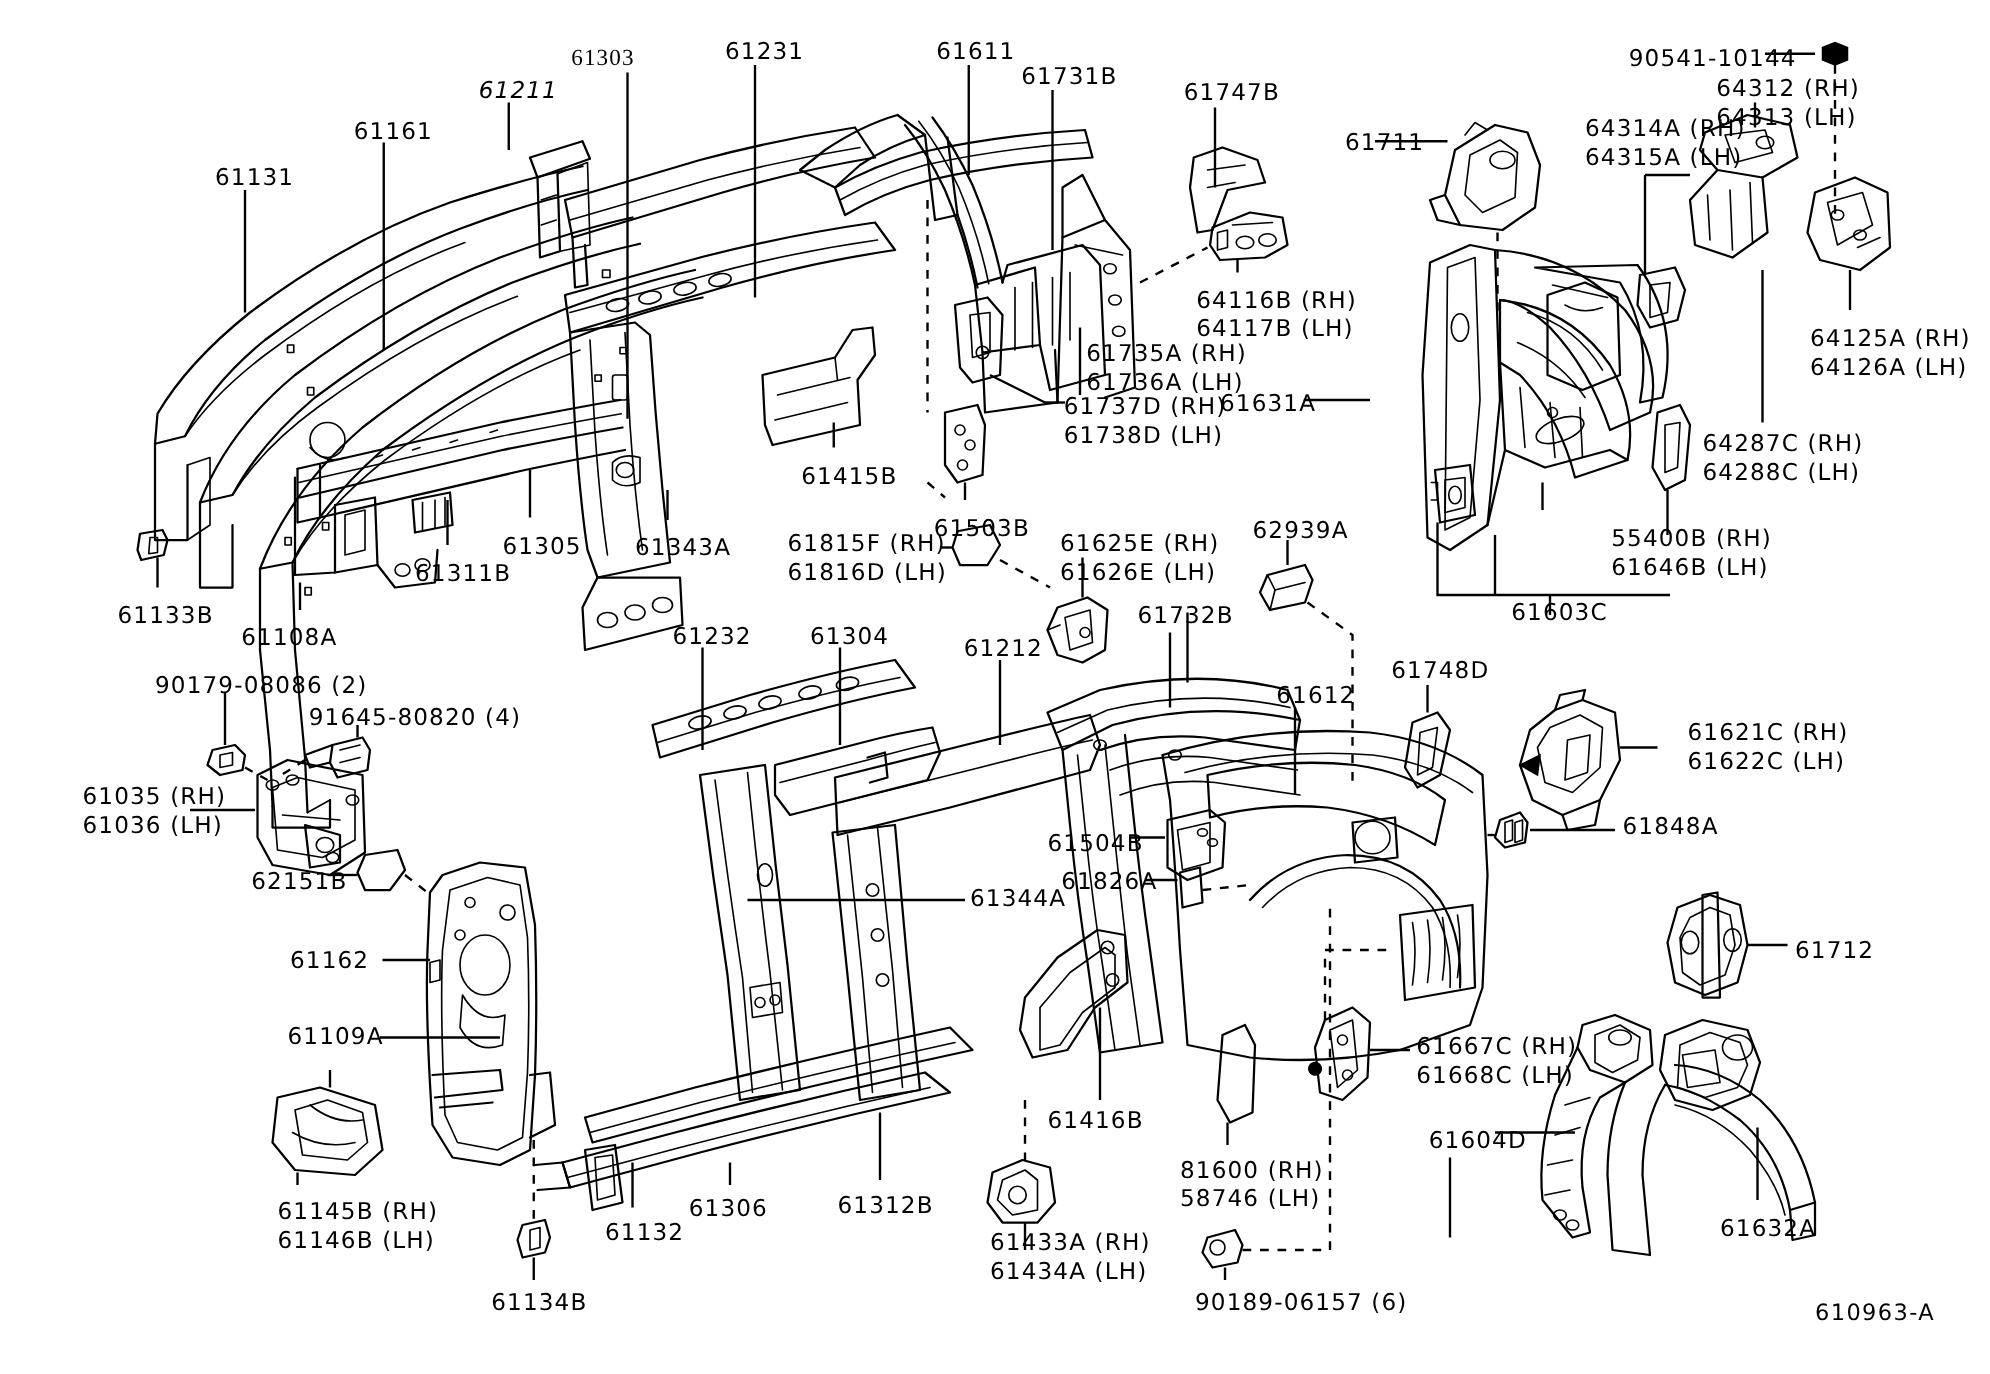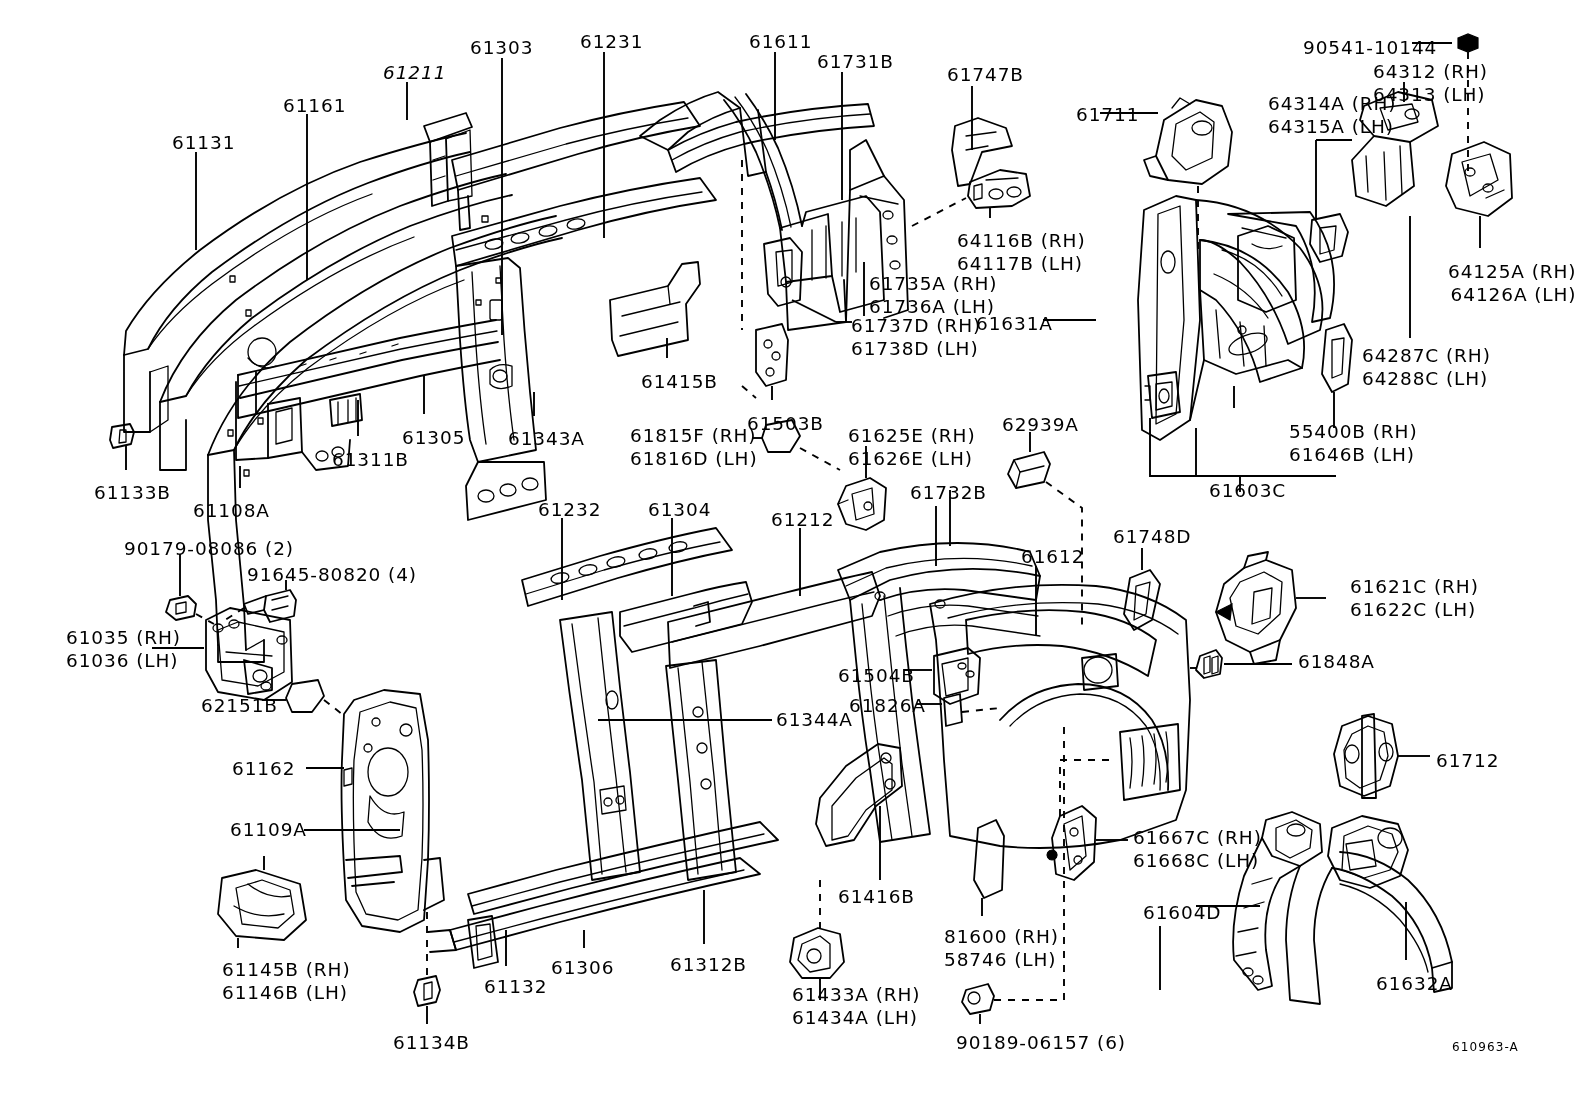--- a/index.html
+++ b/index.html
@@ -29,21 +29,21 @@
     color: #000000;
     white-space: pre;
     line-height: 23px;
     font-weight: 400;
   }
   .lbl.two { line-height: 23px; }
   .lbl .l2 { display: block; }
   #sheetcode {
     position: absolute;
     font-family: "DejaVu Sans", sans-serif;
-    font-size: 12px;
+    font-size: 18px;
     letter-spacing: 1.1px;
     color: #000;
     white-space: pre;
   }
 </style>
 </head>
 <body>
 
 <div id="sheet">
 
@@ -533,31 +533,31 @@
       <path class="lead" d="M1036 566 L1036 636"></path>
       <path class="lead" d="M936 506 L936 566"></path>
       <path class="lead" d="M1160 926 L1160 990"></path>
     </g>
   </svg>
 
   <div id="labels">
       <div class="lbl" style="left: 172px; top: 131px;"><span class="l1">61131</span></div>
       <div class="lbl" style="left: 283px; top: 94px;"><span class="l1">61161</span></div>
       <div class="lbl" style="left: 383px; top: 61px; font-style: italic;"><span class="l1">61211</span></div>
-      <div class="lbl" style="left: 470px; top: 36px;"><span class="l1">61303</span></div>
+      <div class="lbl" style="left: 457px; top: 36px; font-family: Liberation Serif, serif;"><span class="l1">61303</span></div>
       <div class="lbl" style="left: 580px; top: 30px;"><span class="l1">61231</span></div>
       <div class="lbl" style="left: 749px; top: 30px;"><span class="l1">61611</span></div>
       <div class="lbl" style="left: 817px; top: 50px;"><span class="l1">61731B</span></div>
       <div class="lbl" style="left: 947px; top: 63px;"><span class="l1">61747B</span></div>
       <div class="lbl" style="left: 1303px; top: 36px;"><span class="l1">90541-10144</span></div>
       <div class="lbl two" style="left: 1373px; top: 60px;"><span class="l1" style="display: block;">64312 (RH)</span><span class="l2">64313 (LH)</span></div>
       <div class="lbl two" style="left: 1268px; top: 92px;"><span class="l1" style="display: block;">64314A (RH)</span><span class="l2">64315A (LH)</span></div>
       <div class="lbl" style="left: 1076px; top: 103px;"><span class="l1">61711</span></div>
       <div class="lbl two" style="left: 957px; top: 229px;"><span class="l1" style="display: block;">64116B (RH)</span><span class="l2">64117B (LH)</span></div>
-      <div class="lbl two" style="left: 1448px; top: 260px; text-align: right;"><span class="l1" style="display: block;">64125A (RH)</span><span class="l2">64126A (LH)</span></div>
+      <div class="lbl two" style="left: 1448px; top: 260px;"><span class="l1" style="display: block;">64125A (RH)</span><span class="l2">64126A (LH)</span></div>
       <div class="lbl two" style="left: 869px; top: 272px;"><span class="l1" style="display: block;">61735A (RH)</span><span class="l2">61736A (LH)</span></div>
       <div class="lbl two" style="left: 1362px; top: 344px;"><span class="l1" style="display: block;">64287C (RH)</span><span class="l2">64288C (LH)</span></div>
       <div class="lbl" style="left: 976px; top: 312px;"><span class="l1">61631A</span></div>
       <div class="lbl two" style="left: 851px; top: 314px;"><span class="l1" style="display: block;">61737D (RH)</span><span class="l2">61738D (LH)</span></div>
       <div class="lbl" style="left: 641px; top: 370px;"><span class="l1">61415B</span></div>
       <div class="lbl" style="left: 747px; top: 412px;"><span class="l1">61503B</span></div>
       <div class="lbl two" style="left: 1289px; top: 420px;"><span class="l1" style="display: block;">55400B (RH)</span><span class="l2">61646B (LH)</span></div>
       <div class="lbl" style="left: 402px; top: 426px;"><span class="l1">61305</span></div>
       <div class="lbl" style="left: 332px; top: 448px;"><span class="l1">61311B</span></div>
       <div class="lbl" style="left: 508px; top: 427px;"><span class="l1">61343A</span></div>

